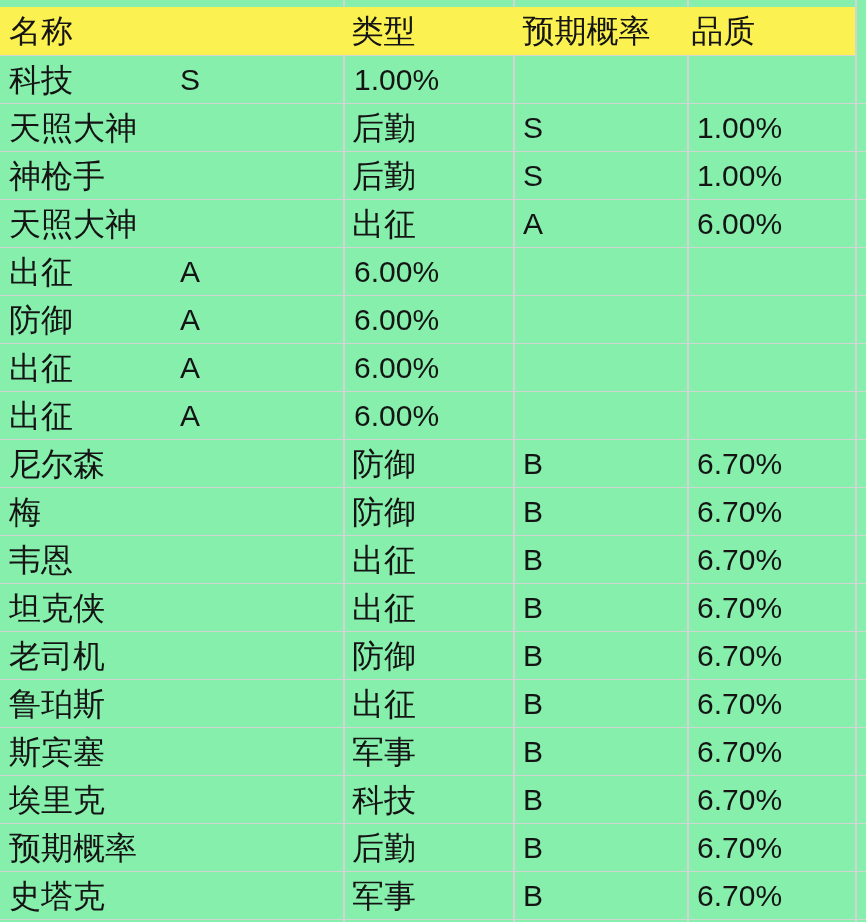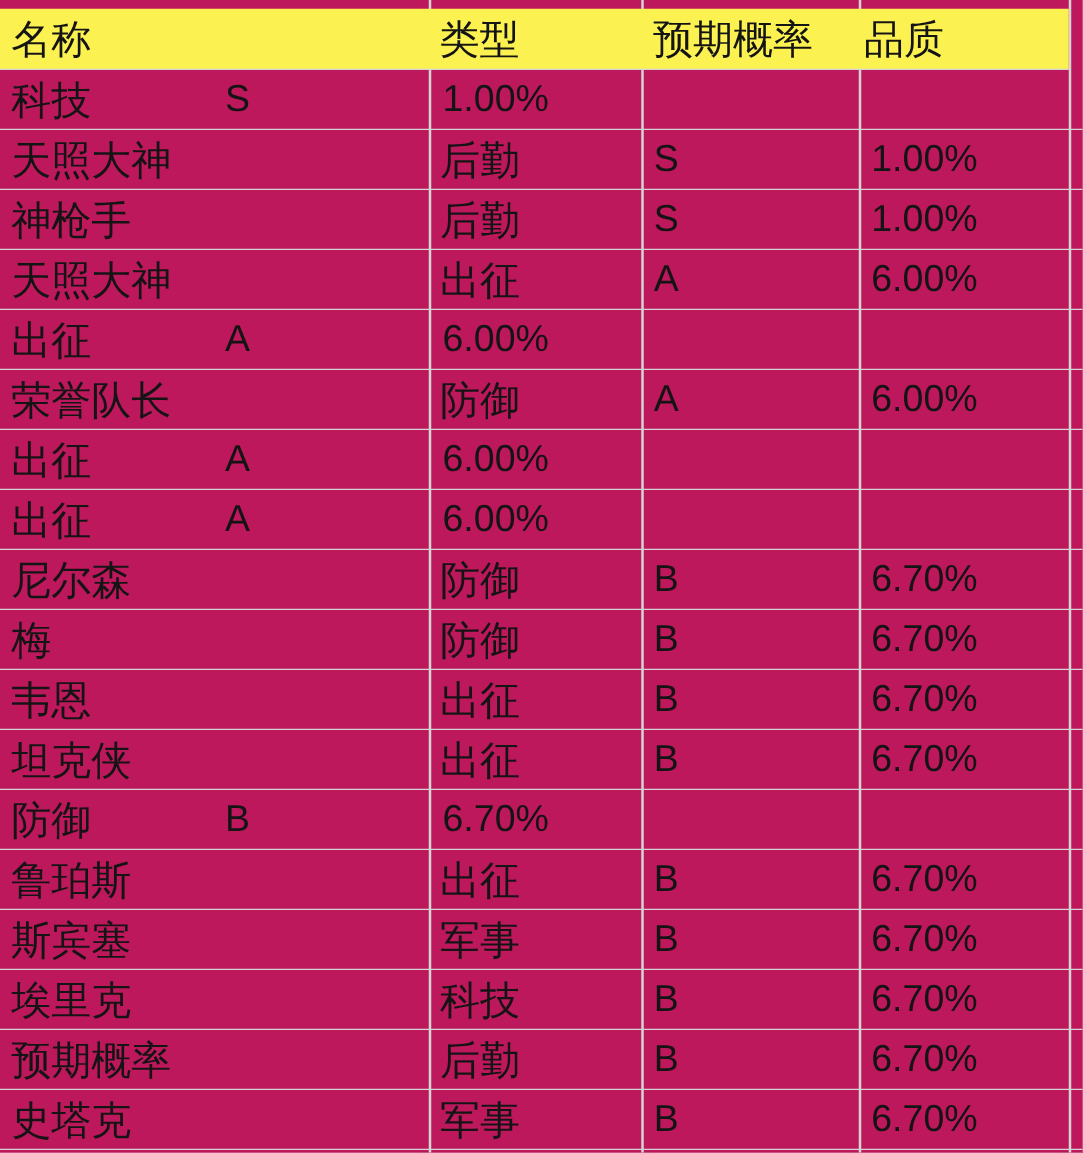--- a/index.html
+++ b/index.html
@@ -1,20 +1,20 @@
 <!DOCTYPE html>
 <html><head>
 <meta charset="utf-8">
 <style>
   html,body{margin:0;padding:0}
   body{
     width:866px;height:922px;overflow:hidden;background:#fff;
     font-family:"Liberation Sans","DejaVu Sans",sans-serif;
   }
-  .page{position:relative;width:866px;height:922px;background:#be185d;text-align:right;
+  .page{position:relative;width:866px;height:922px;background:#86efac;text-align:right;
     --grid:#d4d4d4;--header-bg:#fbf151;--text:#141414;}
   .vline{position:absolute;top:0;width:1.5px;height:922px;background:var(--grid);z-index:1}
   .vline.v1{left:343px}.vline.v2{left:513px}.vline.v3{left:687px}.vline.v4{left:855px}
   .header-row{
     position:absolute;left:0;top:7px;width:855px;height:49px;z-index:2;
     background:var(--header-bg);display:flex;box-sizing:border-box;
     border-bottom:1.5px solid var(--grid);
   }
   .rows{position:absolute;left:0;top:56px;width:866px;z-index:0}
   .row{display:flex;height:48px;box-sizing:border-box;border-bottom:1.5px solid var(--grid)}
@@ -71,21 +71,20 @@
       <div class="c c4 latin">6.00%</div>
     </div>
 
     <div class="row">
       <div class="c c2">出征</div>
       <div class="c c3 latin">A</div>
       <div class="c c4 latin">6.00%</div>
     </div>
 
     <div class="row">
-      <div class="c c1">荣誉队长</div>
       <div class="c c2">防御</div>
       <div class="c c3 latin">A</div>
       <div class="c c4 latin">6.00%</div>
     </div>
 
     <div class="row">
       <div class="c c2">出征</div>
       <div class="c c3 latin">A</div>
       <div class="c c4 latin">6.00%</div>
     </div>
@@ -118,20 +117,21 @@
     </div>
 
     <div class="row">
       <div class="c c1">坦克侠</div>
       <div class="c c2">出征</div>
       <div class="c c3 latin">B</div>
       <div class="c c4 latin">6.70%</div>
     </div>
 
     <div class="row">
+      <div class="c c1">老司机</div>
       <div class="c c2">防御</div>
       <div class="c c3 latin">B</div>
       <div class="c c4 latin">6.70%</div>
     </div>
 
     <div class="row">
       <div class="c c1">鲁珀斯</div>
       <div class="c c2">出征</div>
       <div class="c c3 latin">B</div>
       <div class="c c4 latin">6.70%</div>

